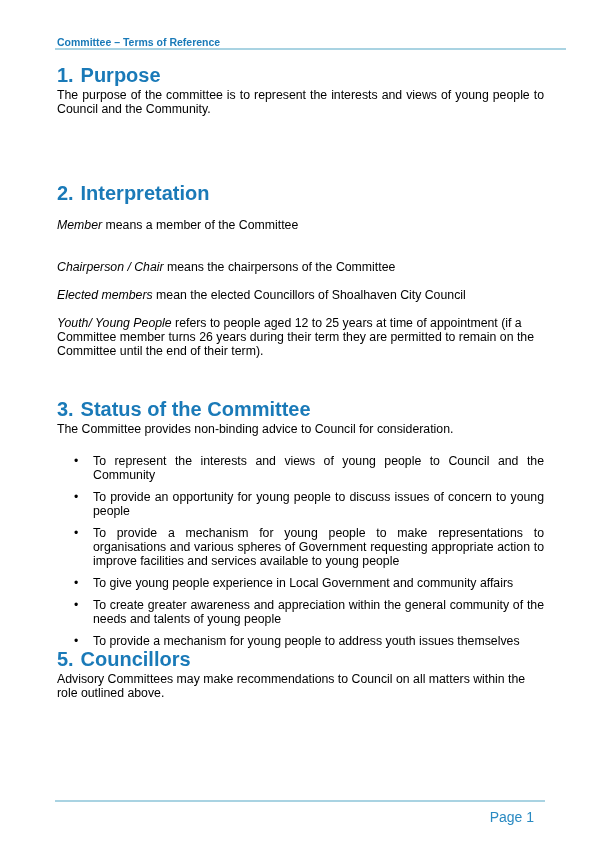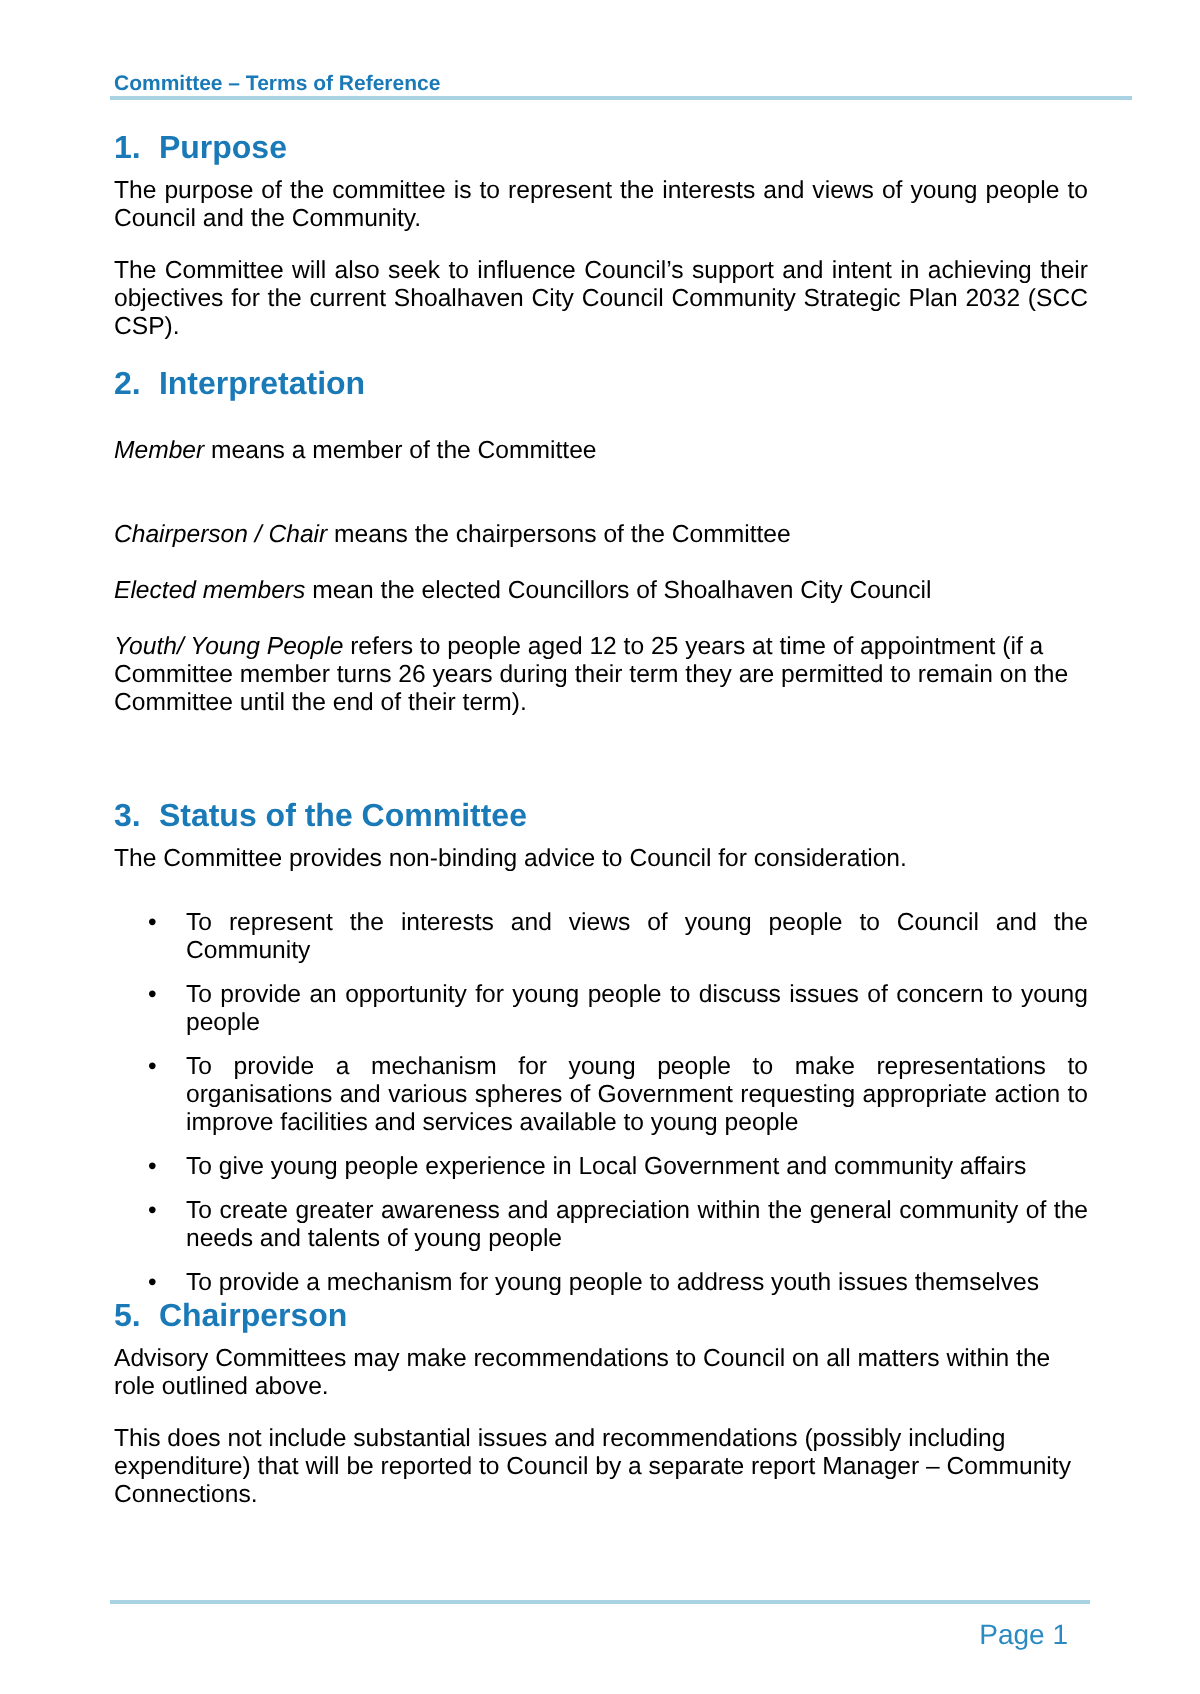--- a/index.html
+++ b/index.html
@@ -5,21 +5,21 @@
     html, body { margin: 0; padding: 0; background: #ffffff; }
     body { width: 600px; height: 847px; position: relative; overflow: hidden;
            font-family: "Liberation Sans", sans-serif; color: #000; }
     .page { position: absolute; left: 0; top: 0; width: 592px; height: 847px; }
     .header-text { position: absolute; left: 57px; top: 36px; font-size: 10.5px;
                    font-weight: bold; color: #1a7ab8; }
     .header-rule { position: absolute; left: 55px; top: 48px; width: 511px; height: 2px; background: #a9d3e2; }
     .footer-rule { position: absolute; left: 55px; top: 800px; width: 490px; height: 2px; background: #a9d3e2; }
     .footer-page { position: absolute; right: 58px; top: 809px; font-size: 14px; color: #2a8ac2; }
     .content { position: absolute; left: 57px; top: 66px; width: 487px; font-size: 12.3px; line-height: 14px; }
-    h2 { margin: 0; font-size: 16px; font-weight: bold; color: #1a7ab8; line-height: 18px; }
+    h2 { margin: 0; font-size: 20px; font-weight: bold; color: #1a7ab8; line-height: 18px; }
     h2 .num { display: inline-block; width: 18px; }
     p { margin: 0; }
     .just { text-align: justify; }
     .sec { position: absolute; left: 0; width: 487px; }
     ul.roles { list-style: none; margin: 0; padding: 0; }
     ul.roles li { position: relative; padding-left: 36px; text-align: justify; margin-bottom: 8px; }
     ul.roles li .bullet { position: absolute; left: 17px; top: 0; }
     .gap { height: 12px; }
     .gap-s { height: 6px; }
     i { font-style: italic; }
@@ -31,21 +31,20 @@
   <div class="header-text">Committee – Terms of Reference</div>
   <div class="header-rule"></div>
 
   <div class="content">
 
     <div class="sec" style="top:0px;">
       <h2><span class="num">1.</span> <span>Purpose</span></h2>
       <div class="gap-s" style="height:4px"></div>
       <p class="just">The purpose of the committee is to represent the interests and views of young people to Council and the Community.</p>
       <div class="gap"></div>
-      <p class="just">The Committee will also seek to influence Council’s support and intent in achieving their objectives for the current Shoalhaven City Council Community Strategic Plan 2032 (SCC CSP).</p>
     </div>
 
     <div class="sec" style="top:118px;">
       <h2><span class="num">2.</span> <span>Interpretation</span></h2>
       <div style="height:4px"></div>
       <div class="gap"></div>
       <p><i>Member</i><span> means a member of the Committee</span></p>
       <div style="height:14px"></div>
       <div style="height:14px"></div>
       <p><i>Chairperson / Chair</i><span> means the chairpersons of the Committee</span></p>
@@ -67,23 +66,22 @@
         <li><span class="bullet">•</span><span>To represent the interests and views of young people to Council and the Community</span></li>
         <li><span class="bullet">•</span><span>To provide an opportunity for young people to discuss issues of concern to young people</span></li>
         <li><span class="bullet">•</span><span>To provide a mechanism for young people to make representations to organisations and various spheres of Government requesting appropriate action to improve facilities and services available to young people</span></li>
         <li><span class="bullet">•</span><span>To give young people experience in Local Government and community affairs</span></li>
         <li><span class="bullet">•</span><span>To create greater awareness and appreciation within the general community of the needs and talents of young people</span></li>
         <li><span class="bullet">•</span><span>To provide a mechanism for young people to address youth issues themselves</span></li>
       </ul>
     </div>
 
     <div class="sec" style="top:584px;">
-      <h2><span class="num">5.</span> <span>Chairperson</span></h2>
+      <h2><span class="num">5.</span> <span>Councillors</span></h2>
       <div style="height:4px"></div>
       <p>Advisory Committees may make recommendations to Council on all matters within the role outlined above.</p>
       <div class="gap"></div>
-      <p>This does not include substantial issues and recommendations (possibly including expenditure) that will be reported to Council by a separate report Manager – Community Connections.</p>
     </div>
   </div>
 
   <div class="footer-rule"></div>
   <div class="footer-page">Page 1</div>
 </div>
 
 </body></html>

